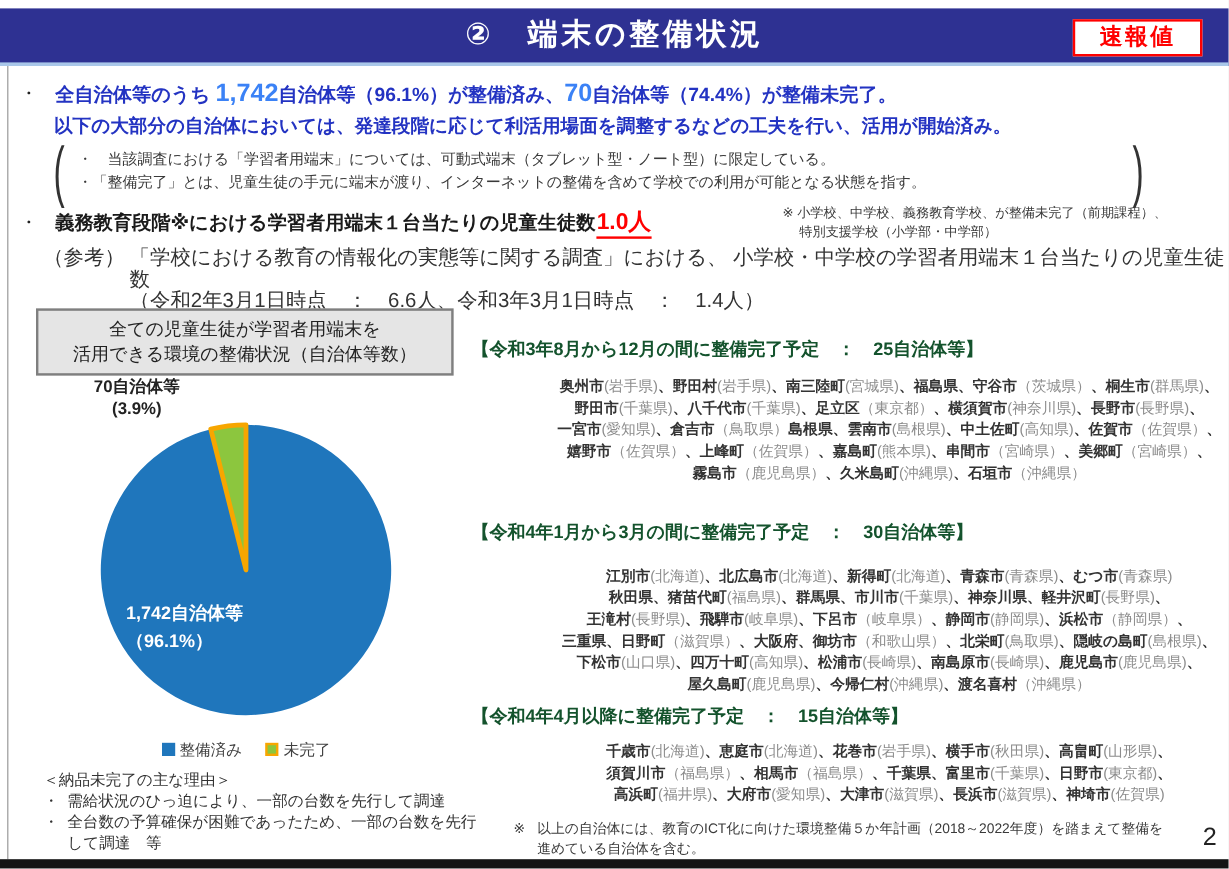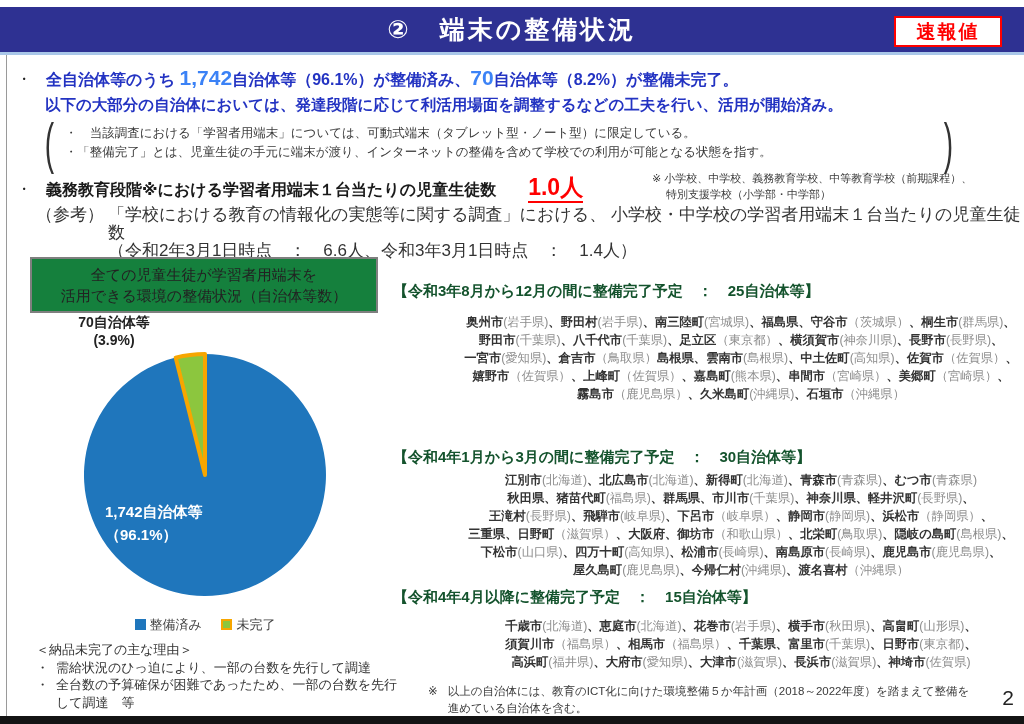--- a/index.html
+++ b/index.html
@@ -18,83 +18,83 @@
   .s-line1{position:absolute;left:18px;top:66px;font-size:16px;font-weight:bold;color:#2333C2;white-space:nowrap;}
   .s-line1 .bdot,.b2 .bdot{color:#222;font-size:12px;margin-right:16px;vertical-align:2px;}
   .red-big{color:#3b82f6;font-size:21px;}
   .s-line2{position:absolute;left:45px;top:95px;font-size:15.5px;font-weight:bold;color:#2333C2;white-space:nowrap;}
   
   .note-box{position:absolute;left:40px;top:120px;width:918px;height:46px;display:flex;align-items:center;}
   .nb-paren{font-size:56px;line-height:46px;color:#333;font-weight:300;transform:scaleX(.5);flex:0 0 auto;}
   .note-lines{flex:1;padding:0 6px;font-size:12.5px;color:#3a3a3a;line-height:19px;}
   
   .b2{position:absolute;left:18px;top:172px;font-size:16px;font-weight:bold;color:#1a1a1a;white-space:nowrap;}
-  .b2 .val{color:#FF0000;font-size:23px;margin-left:32px;border-bottom:2px solid #FF0000;padding-bottom:1px;}
+  .b2 .val{color:#FF0000;font-size:19px;margin-left:1px;border-bottom:2px solid #FF0000;padding-bottom:1px;}
   .side-note{position:absolute;left:652px;top:170px;font-size:11px;color:#3a3a3a;line-height:16px;}
   .reference{position:absolute;left:36px;top:206px;display:flex;font-size:17px;color:#333;line-height:18px;}
   .ref-label{flex:0 0 auto;margin-right:4px;}
   
-  .chart-title-box{position:absolute;left:30px;top:257px;width:344px;border:2px solid #7F7F7F;background:#15803d;
+  .chart-title-box{position:absolute;left:30px;top:257px;width:344px;border:2px solid #7F7F7F;background:#e5e5e5;
         text-align:center;font-size:15px;color:#222;line-height:21px;padding:5px 0;}
   .pie-wrap{position:absolute;left:60px;top:330px;width:290px;height:290px;}
   .pie-label-out{position:absolute;left:48px;top:313px;width:132px;text-align:center;font-size:14px;font-weight:bold;color:#222;line-height:18px;}
   .pie-label-in{position:absolute;left:105px;top:500px;width:185px;font-size:15px;font-weight:bold;color:#fff;line-height:23px;}
   .legend{position:absolute;left:55px;top:616px;width:300px;text-align:center;font-size:13px;color:#404040;}
   .legend-item{display:inline-block;margin:0 8px;}
   .sq{display:inline-block;width:11px;height:11px;margin-right:4px;vertical-align:-1px;}
   .sq-blue{background:#1F76BC;}
   .sq-orange{background:#F7A600;position:relative;}
   .sq-orange::after{content:"";position:absolute;left:2px;top:2px;right:2px;bottom:2px;background:#8CC63E;}
   
   .reasons{position:absolute;left:16px;top:641px;width:386px;font-size:13px;color:#333;line-height:17.5px;}
   .reasons-title{margin-left:20px;}
   .reasons .lines>div{position:relative;padding-left:40px;}
   .reasons .lines>div::before{content:"・";position:absolute;left:20px;}
   
   .g-heading{position:absolute;left:393px;font-size:15px;font-weight:bold;color:#14532d;white-space:nowrap;}
   .g-lines{position:absolute;left:444px;width:594px;font-size:12.3px;font-weight:bold;color:#333;line-height:18px;text-align:center;}
   .g-lines .pref{font-weight:normal;color:#8C8C8C;}
   .gh1{top:282px;} .gl1{top:313px;}
-  .gh2{top:448px;} .gl2{top:453px;margin-top:18px;}
+  .gh2{top:434px;} .gl2{top:453px;margin-top:18px;}
   .gh3{top:588px;} .gl3{top:617px;}
   
   .fn{position:absolute;left:428px;top:683px;width:566px;display:flex;font-size:11.5px;color:#3a3a3a;line-height:17px;}
   .fn-mark{flex:0 0 auto;margin-right:10px;}
 </style>
 </head>
 <body>
 
 <div class="page">
 
   <div class="header">
     <div class="header-title">②　端末の整備状況</div>
     <div class="badge">速報値</div>
   </div>
 
   <div class="left-rule"></div>
 
   <div class="s-line1">
-    <span class="bdot">・</span><span>全自治体等のうち </span><span class="red-big">1,742</span><span>自治体等（96.1%）が整備済み、</span><span class="red-big">70</span><span>自治体等（8.2%）が整備未完了。</span>
+    <span class="bdot">・</span><span>全自治体等のうち </span><span class="red-big">1,742</span><span>自治体等（96.1%）が整備済み、</span><span class="red-big">70</span><span>自治体等（74.4%）が整備未完了。</span>
   </div>
   <div class="s-line2">以下の大部分の自治体においては、発達段階に応じて利活用場面を調整するなどの工夫を行い、活用が開始済み。</div>
 
   <div class="note-box">
     <span class="nb-paren">(</span>
     <div class="note-lines">
         <div>・　当該調査における「学習者用端末」については、可動式端末（タブレット型・ノート型）に限定している。</div>
         <div>・「整備完了」とは、児童生徒の手元に端末が渡り、インターネットの整備を含めて学校での利用が可能となる状態を指す。</div>
       </div>
     <span class="nb-paren">)</span>
   </div>
 
   <div class="b2">
     <span class="bdot">・</span><span>義務教育段階※における学習者用端末１台当たりの児童生徒数</span><span class="val">1.0人</span>
   </div>
   <div class="side-note">
-      <div>※ 小学校、中学校、義務教育学校、中等教育学校（前期課程）、</div>
+      <div>※ 小学校、中学校、義務教育学校、が整備未完了（前期課程）、</div>
       <div>　 特別支援学校（小学部・中学部）</div>
     </div>
 
   <div class="reference">
     <span class="ref-label">（参考）</span>
     <div class="ref-lines">
         <div>「学校における教育の情報化の実態等に関する調査」における、 小学校・中学校の学習者用端末１台当たりの児童生徒数</div>
         <div>（令和2年3月1日時点　：　6.6人、令和3年3月1日時点　：　1.4人）</div>
       </div>
   </div>

